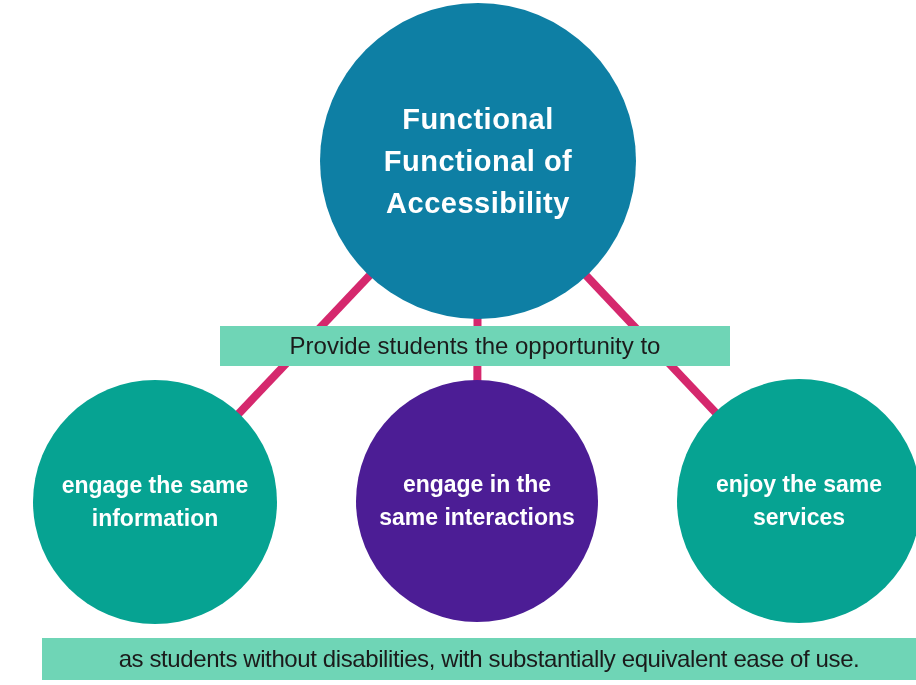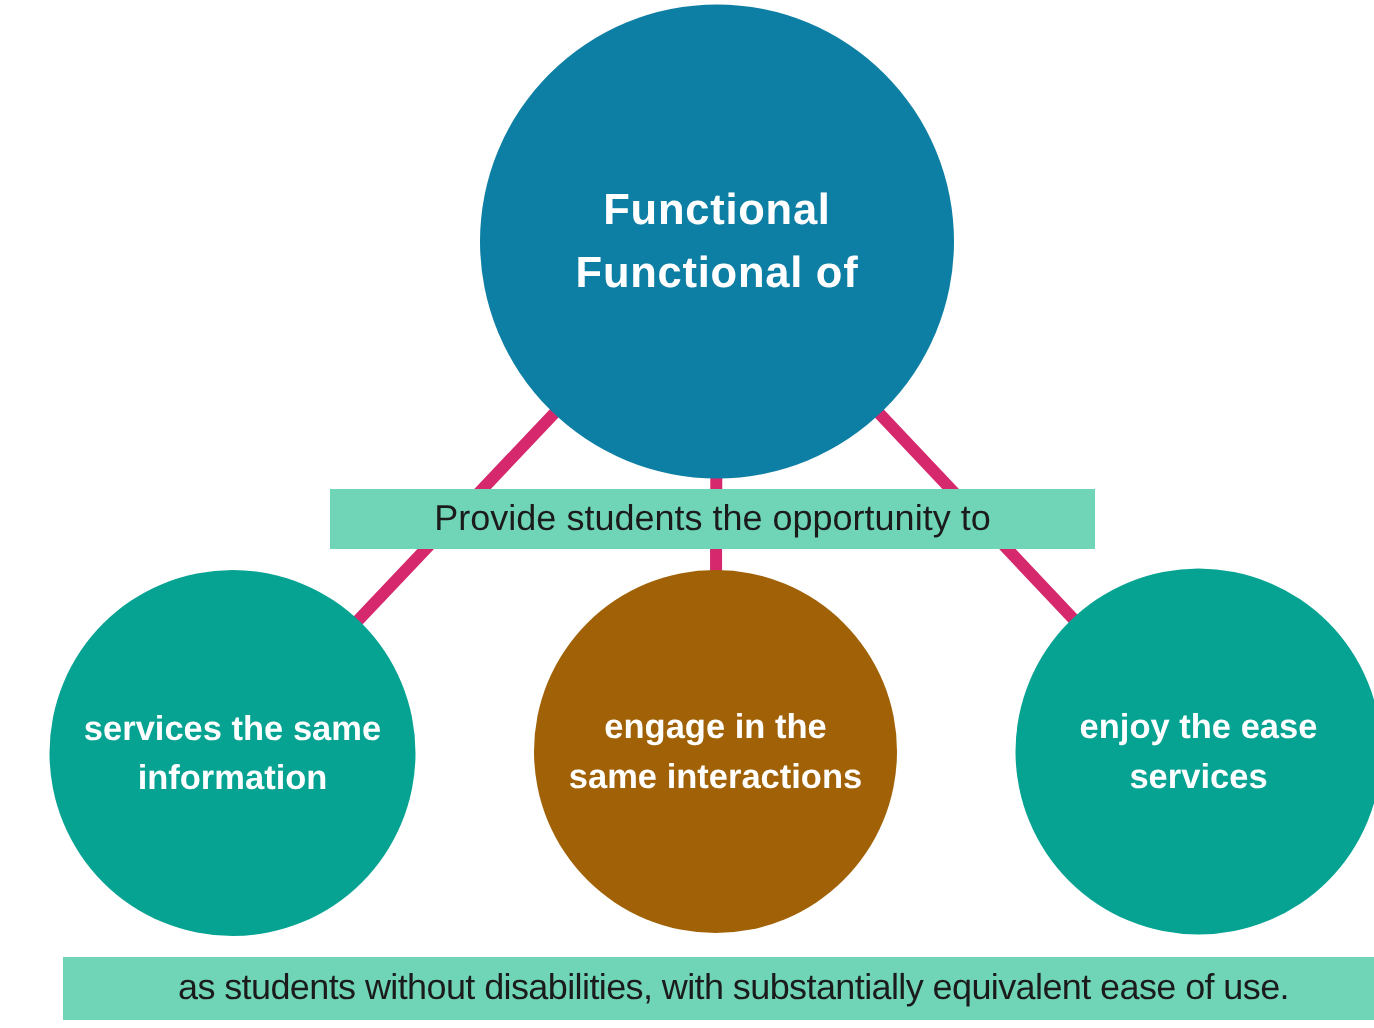--- a/index.html
+++ b/index.html
@@ -76,33 +76,34 @@
   <svg class="connector-svg" viewBox="0 0 916 685" xmlns="http://www.w3.org/2000/svg">
     <line x1="450" y1="161" x2="127" y2="502" stroke-width="8" stroke="#d5286d"></line>
     <line x1="450" y1="161" x2="449" y2="501" stroke-width="8" stroke="#d5286d"></line>
     <line x1="450" y1="161" x2="771" y2="501" stroke-width="8" stroke="#d5286d"></line>
   </svg>
 
   <div class="circle hub" style="background: rgb(14, 127, 164); color: rgb(255, 255, 255);">
     <div class="hub-title">
       <div>Functional</div>
       <div>Functional of</div>
+      <div>Accessibility</div>
     </div>
   </div>
 
   <div class="circle branch branch-1" style="background: rgb(6, 163, 146); color: rgb(255, 255, 255);">
-    <div class="branch-label">services the same information</div>
+    <div class="branch-label">engage the same information</div>
   </div>
 
-  <div class="circle branch branch-2" style="background: #a16207; color: rgb(255, 255, 255);">
+  <div class="circle branch branch-2" style="background: #4c1d95; color: rgb(255, 255, 255);">
     <div class="branch-label">engage in the same interactions</div>
   </div>
 
   <div class="circle branch branch-3" style="background: rgb(6, 163, 146); color: rgb(255, 255, 255);">
-    <div class="branch-label">enjoy the ease services</div>
+    <div class="branch-label">enjoy the same services</div>
   </div>
 
   <div class="banner opportunity" style="background: rgb(111, 213, 182); color: rgb(27, 27, 27);">
     <span>Provide students the opportunity to</span>
   </div>
 
   <div class="banner footer" style="background: rgb(111, 213, 182); color: rgb(27, 27, 27); align-items: center;">
     <span>as students without disabilities, with substantially equivalent ease of use.</span>
   </div>
 

